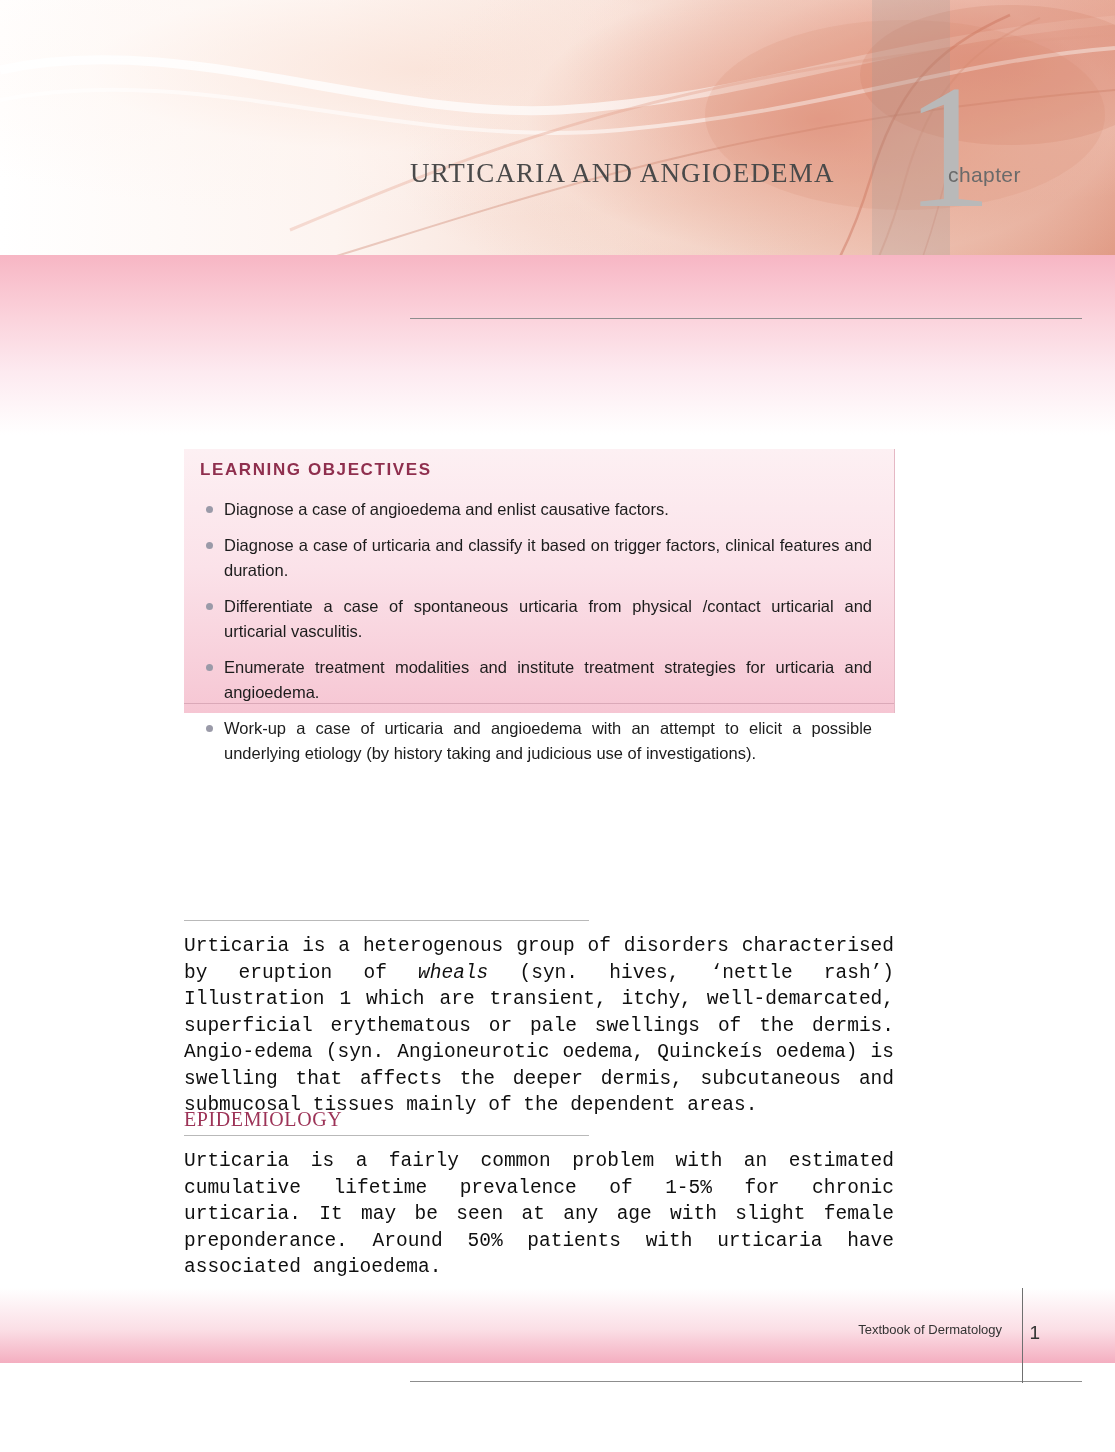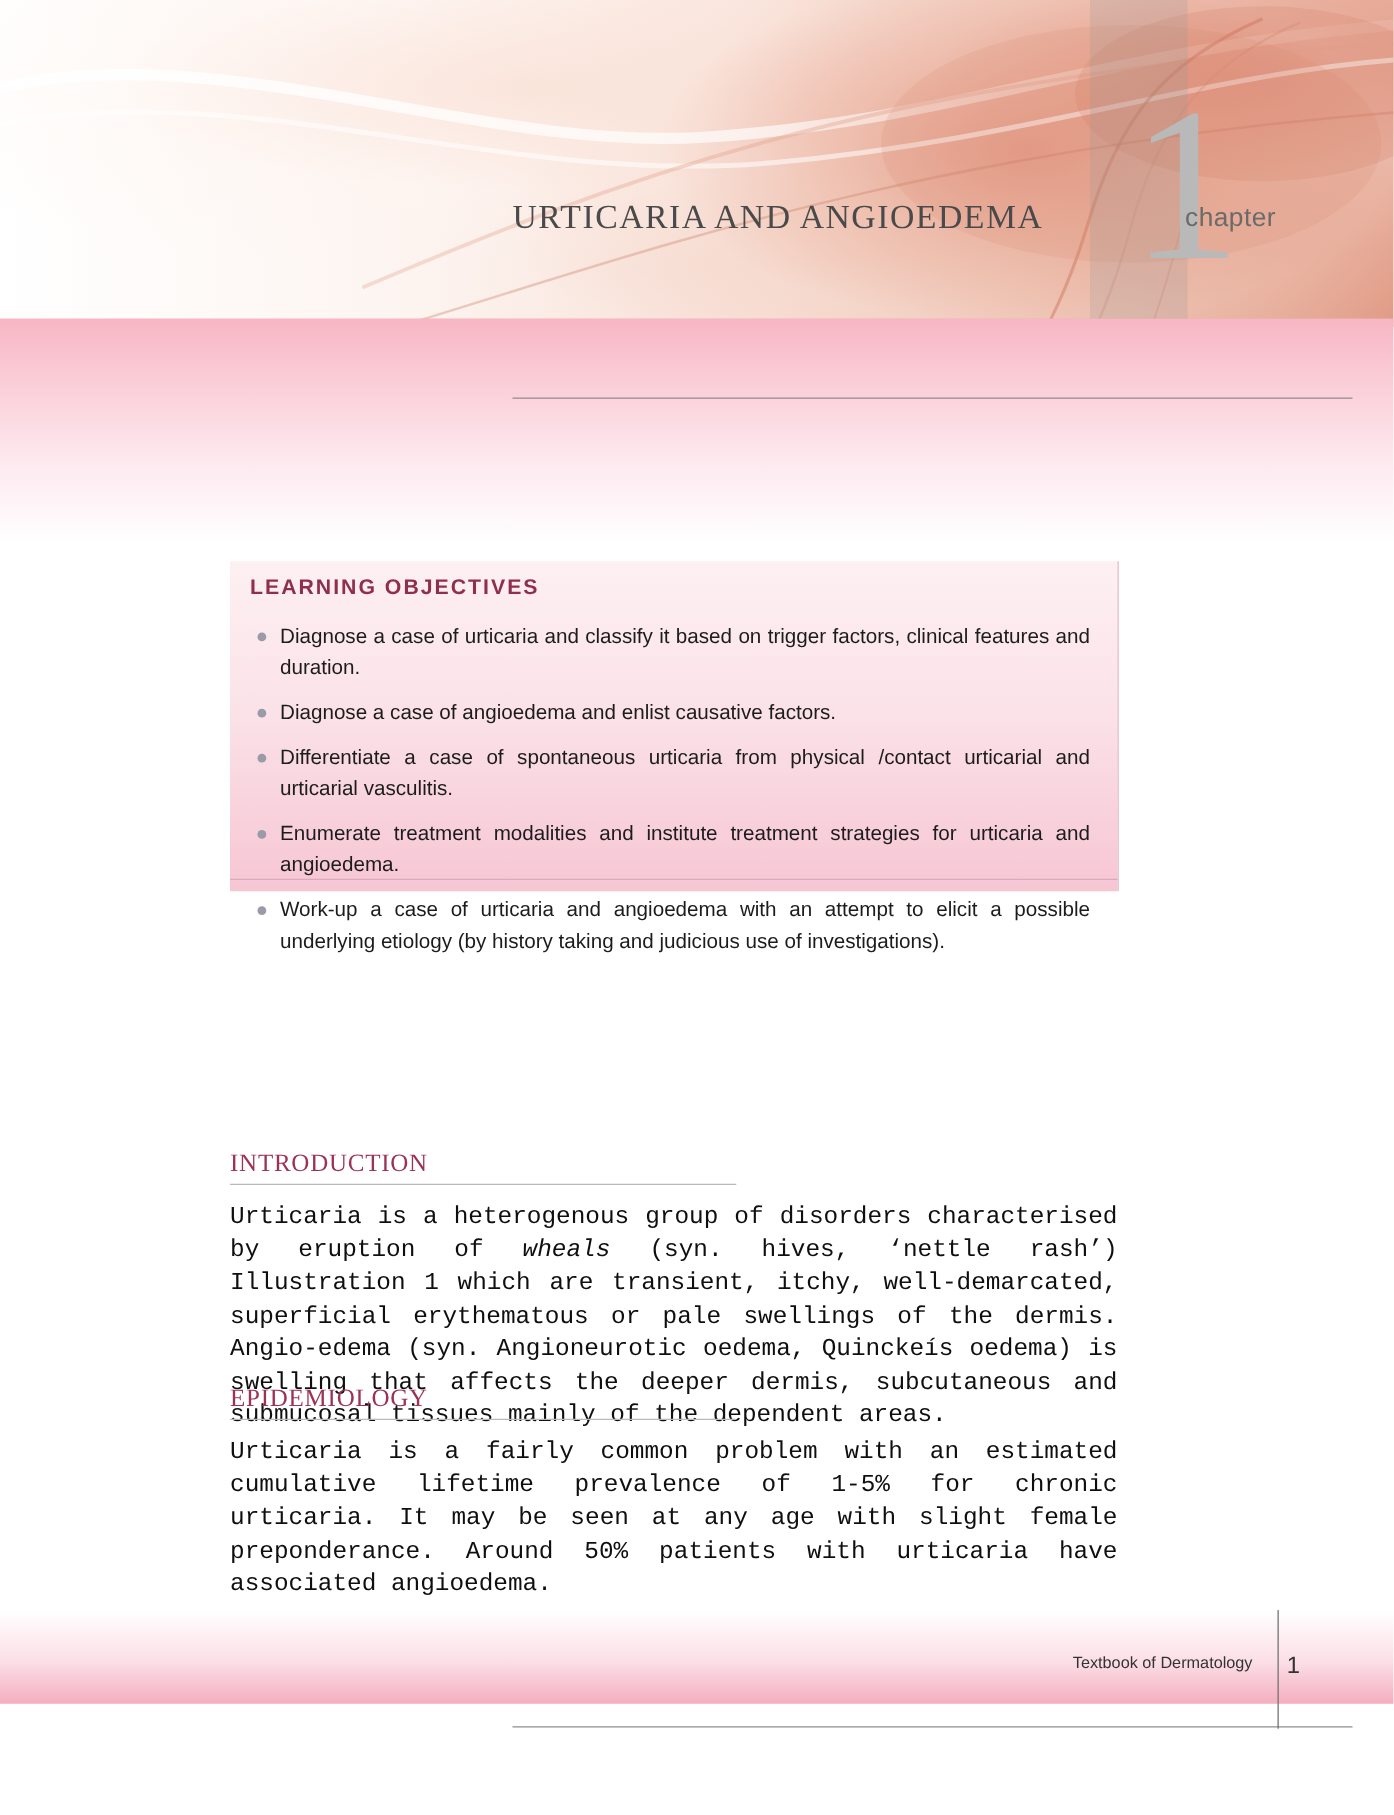--- a/index.html
+++ b/index.html
@@ -259,31 +259,30 @@
   <div class="chapter-word">chapter</div>
   <div class="chapter-title">URTICARIA AND ANGIOEDEMA</div>
 
   <div class="band-top-line"></div>
   <div class="band-fade"></div>
   <div class="header-rule"></div>
 
   <div class="lo-box">
     <div class="lo-title">LEARNING OBJECTIVES</div>
     <ul class="lo-list">
+      <li>Diagnose a case of angioedema and enlist causative factors.</li>
       <li>Diagnose a case of urticaria and classify it based on trigger factors, clinical features and duration.</li>
-      <li>Diagnose a case of angioedema and enlist causative factors.</li>
       <li>Differentiate a case of spontaneous urticaria from physical /contact urticarial and urticarial vasculitis.</li>
       <li>Enumerate treatment modalities and institute treatment strategies for urticaria and angioedema.</li>
       <li>Work-up a case of urticaria and angioedema with an attempt to elicit a possible underlying etiology (by history taking and judicious use of investigations).</li>
     </ul>
     <div class="lo-bottom-rule"></div>
   </div>
 
   <div class="section" style="top:920px;">
-    <span class="section-head">INTRODUCTION</span>
     <div class="section-head-rule"></div>
     <p class="body-par"><span>Urticaria is a heterogenous group of disorders characterised by eruption of </span><em>wheals</em><span> (syn. hives, ‘nettle rash’) Illustration 1 which are transient, itchy, well-demarcated, superficial erythematous or pale swellings of the dermis. Angio-edema (syn. Angioneurotic oedema, Quinckeís oedema) is swelling that affects the deeper dermis, subcutaneous and submucosal tissues mainly of the dependent areas.</span></p>
   </div>
 
   <div class="section" style="top:1108px;">
     <span class="section-head">EPIDEMIOLOGY</span>
     <div class="section-head-rule"></div>
     <p class="body-par">Urticaria is a fairly common problem with an estimated cumulative lifetime prevalence of 1-5% for chronic urticaria. It may be seen at any age with slight female preponderance. Around 50% patients with urticaria have associated angioedema.</p>
   </div>
 

